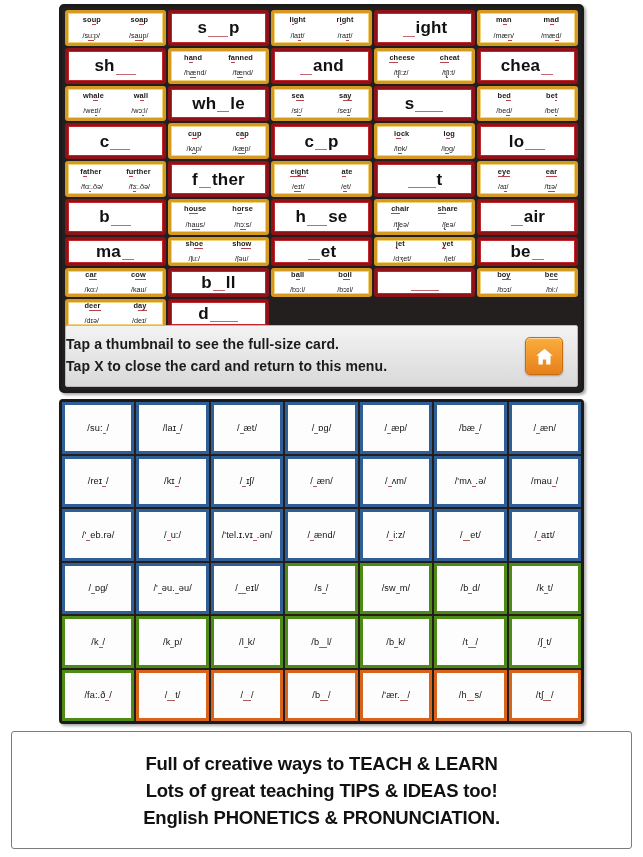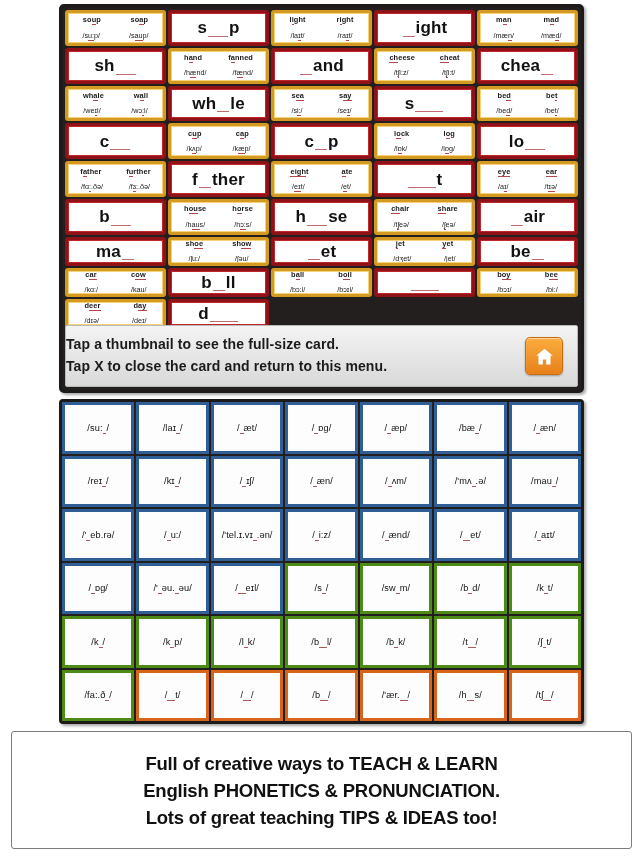--- a/index.html
+++ b/index.html
@@ -493,24 +493,24 @@
         <div class="icard blue">
           <span class="ipa-txt">/'<u>  </u>eb.rə/</span>
         </div>
         <div class="icard blue">
           <span class="ipa-txt">/<u>  </u>u:/</span>
         </div>
         <div class="icard blue">
           <span class="ipa-txt">/'tel.ɪ.vɪ<u>  </u>.ən/</span>
         </div>
         <div class="icard blue">
+          <span class="ipa-txt">/<u>  </u>ænd/</span>
+        </div>
+        <div class="icard blue">
           <span class="ipa-txt">/<u>  </u>i:z/</span>
-        </div>
-        <div class="icard blue">
-          <span class="ipa-txt">/<u>  </u>ænd/</span>
         </div>
         <div class="icard blue">
           <span class="ipa-txt">/<u>    </u>et/</span>
         </div>
         <div class="icard blue">
           <span class="ipa-txt">/<u>  </u>aɪt/</span>
         </div>
         <div class="icard blue">
           <span class="ipa-txt">/<u>  </u>ɒg/</span>
         </div>
@@ -572,17 +572,17 @@
           <span class="ipa-txt">/h<u>    </u>s/</span>
         </div>
         <div class="icard orange">
           <span class="ipa-txt">/tʃ<u>    </u>/</span>
         </div>
       </div>
   </div>
 
   <div class="caption">
     <div>Full of creative ways to TEACH &amp; LEARN</div>
+    <div>Lots of great teaching TIPS &amp; IDEAS too!</div>
     <div>English PHONETICS &amp; PRONUNCIATION.</div>
-    <div>Lots of great teaching TIPS &amp; IDEAS too!</div>
   </div>
 
 </div>
 
 </body></html>

